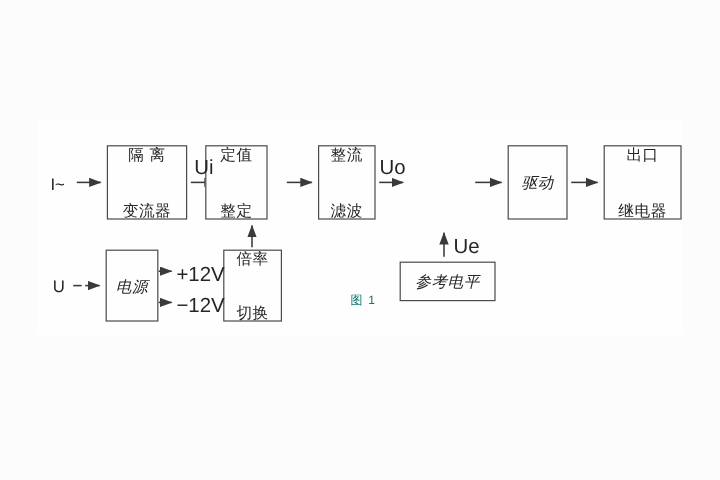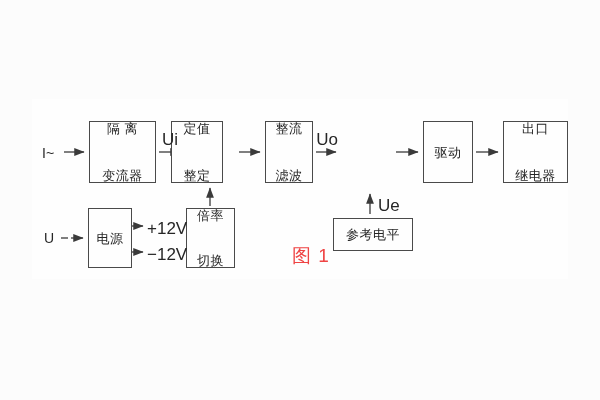--- a/index.html
+++ b/index.html
@@ -33,32 +33,32 @@
     display: flex;
     flex-direction: column;
     justify-content: space-between;
     align-items: center;
     color: #262626;
     font-size: 13px;
     letter-spacing: 0.5px;
     text-align: center;
     line-height: 1;
   }
-  .box.single { justify-content: center; }
+  .box.single { justify-content: center; font-style: italic; }
   .siglabel {
     position: absolute;
     color: #262626;
     font-size: 17px;
     white-space: nowrap;
   }
   .caption {
     position: absolute;
     left: 292px; top: 243px;
-    color: #ef4444;
-    font-size: 19px;
+    color: #0f766e;
+    font-size: 10px;
     letter-spacing: 1px;
   }
 </style>
 </head>
 <body>
 
 <div class="stage">
 
   <div class="panel"></div>
 

